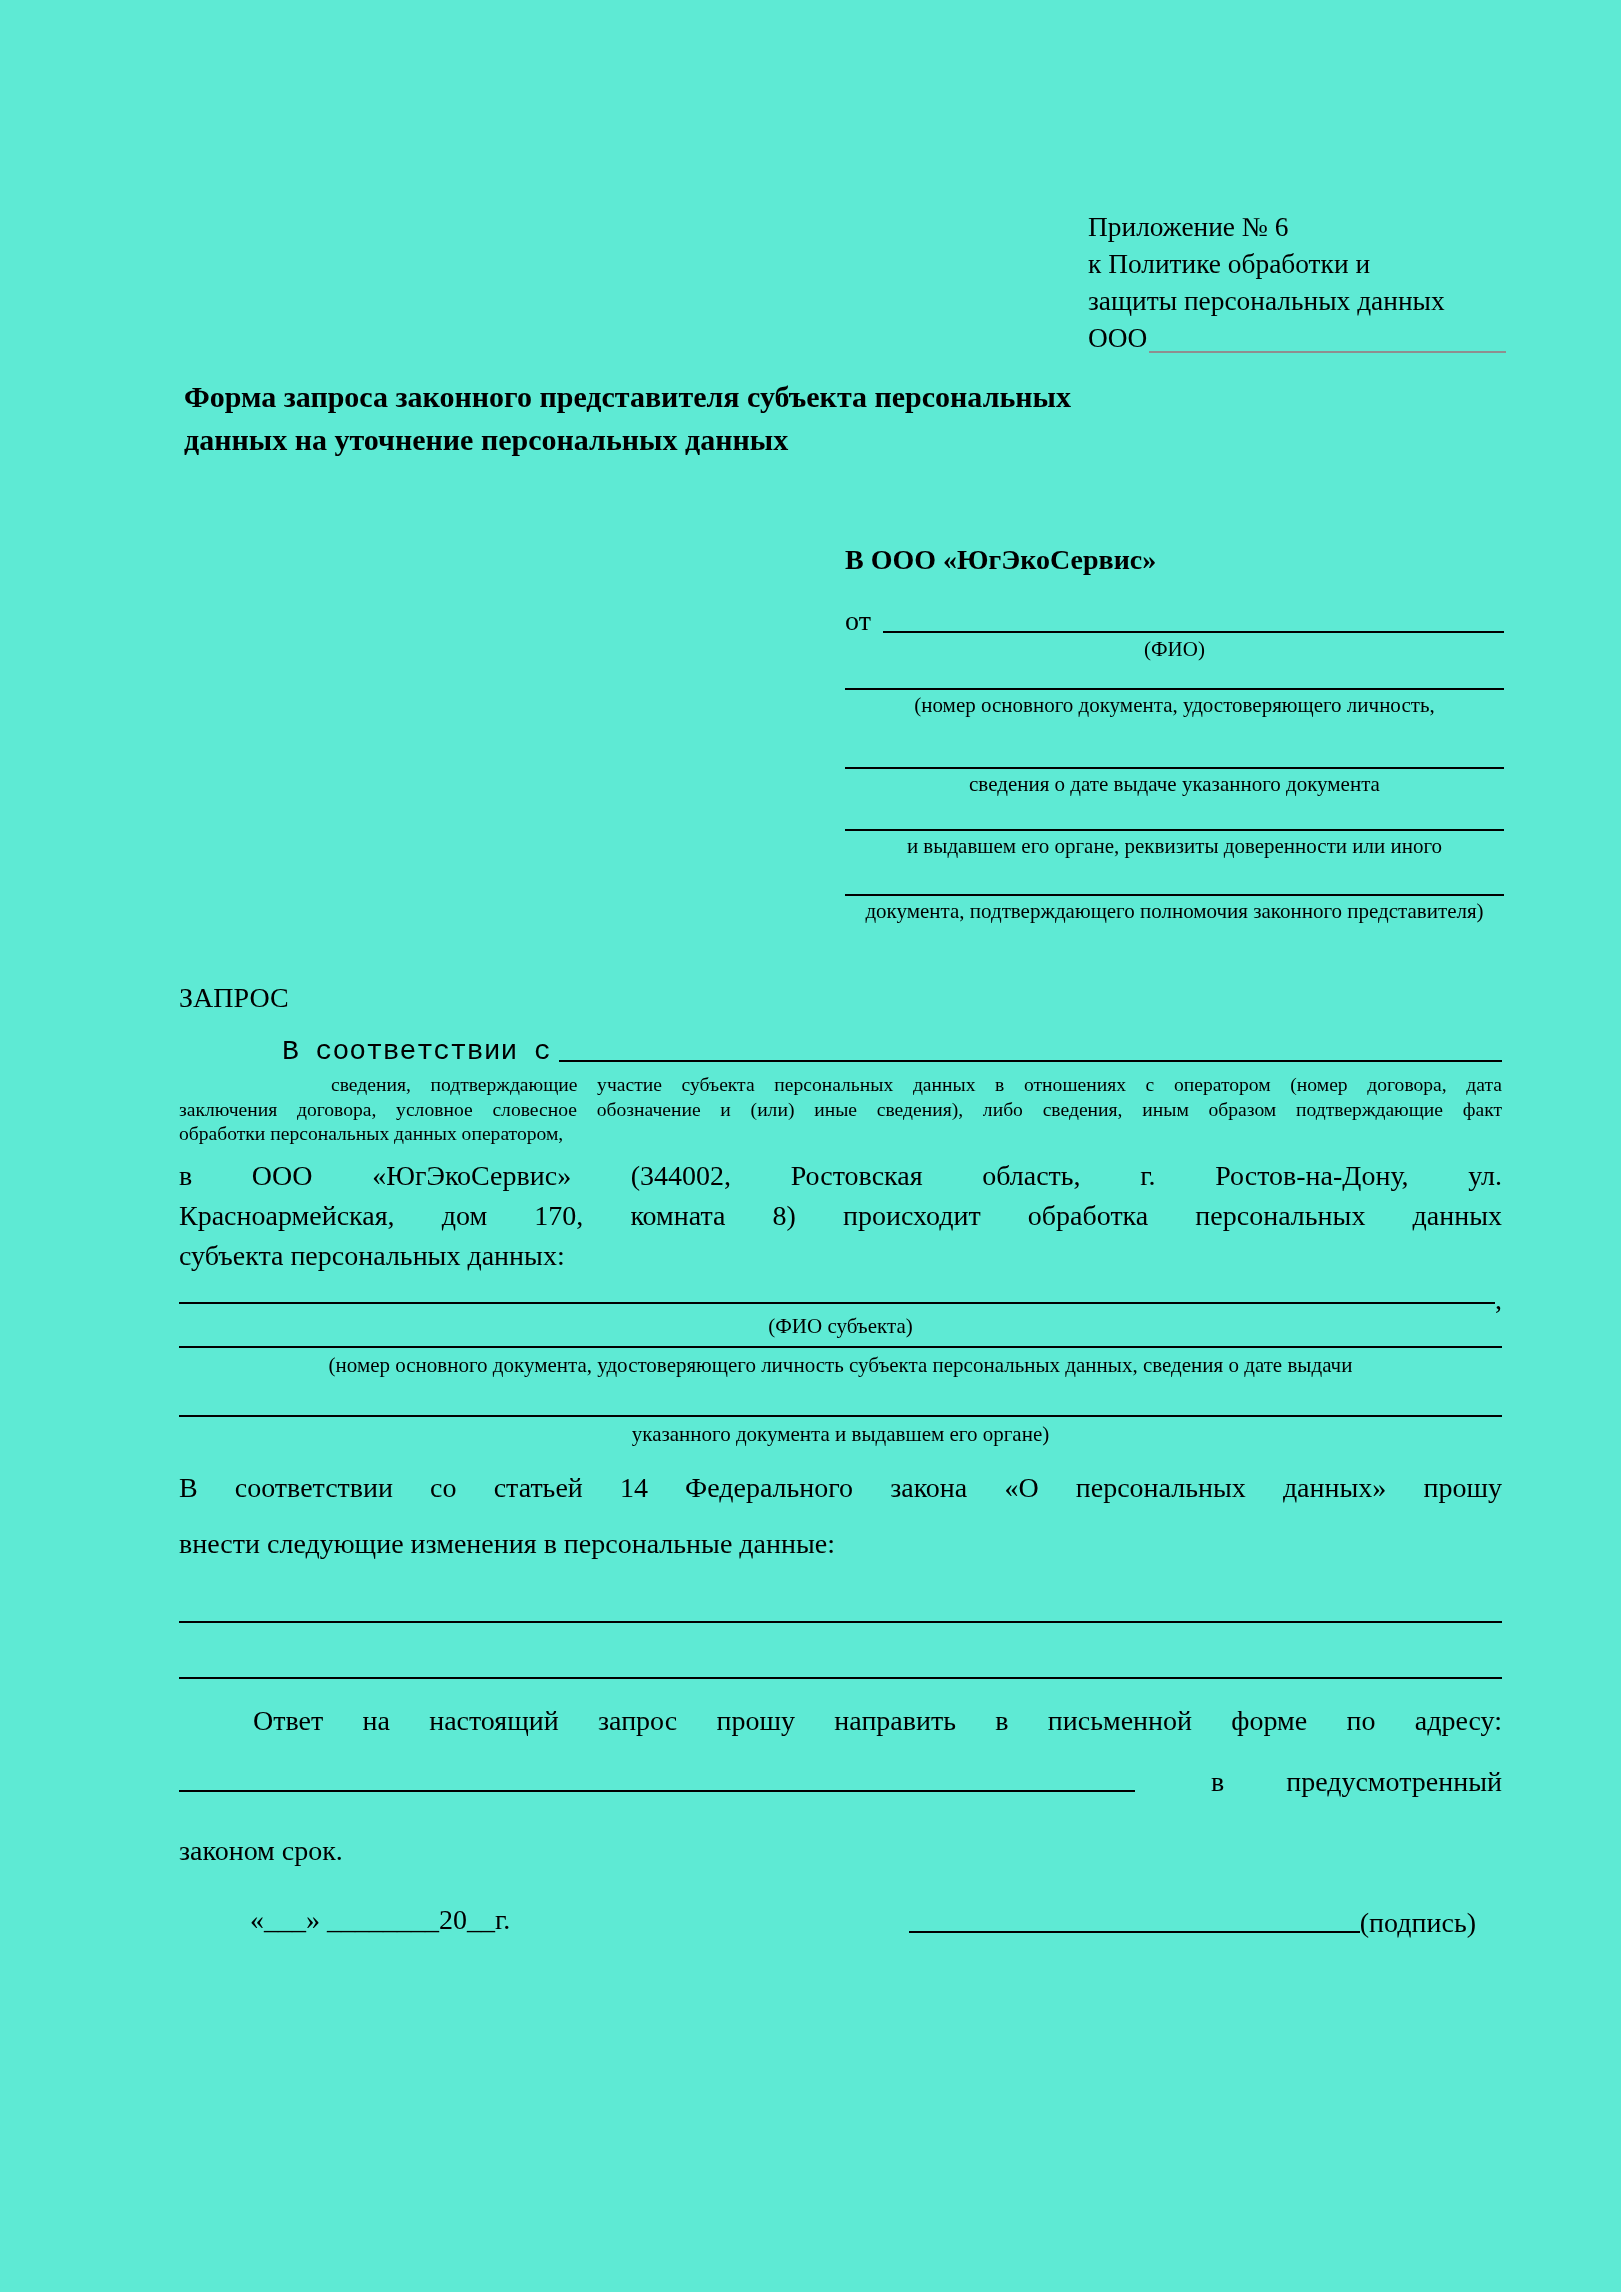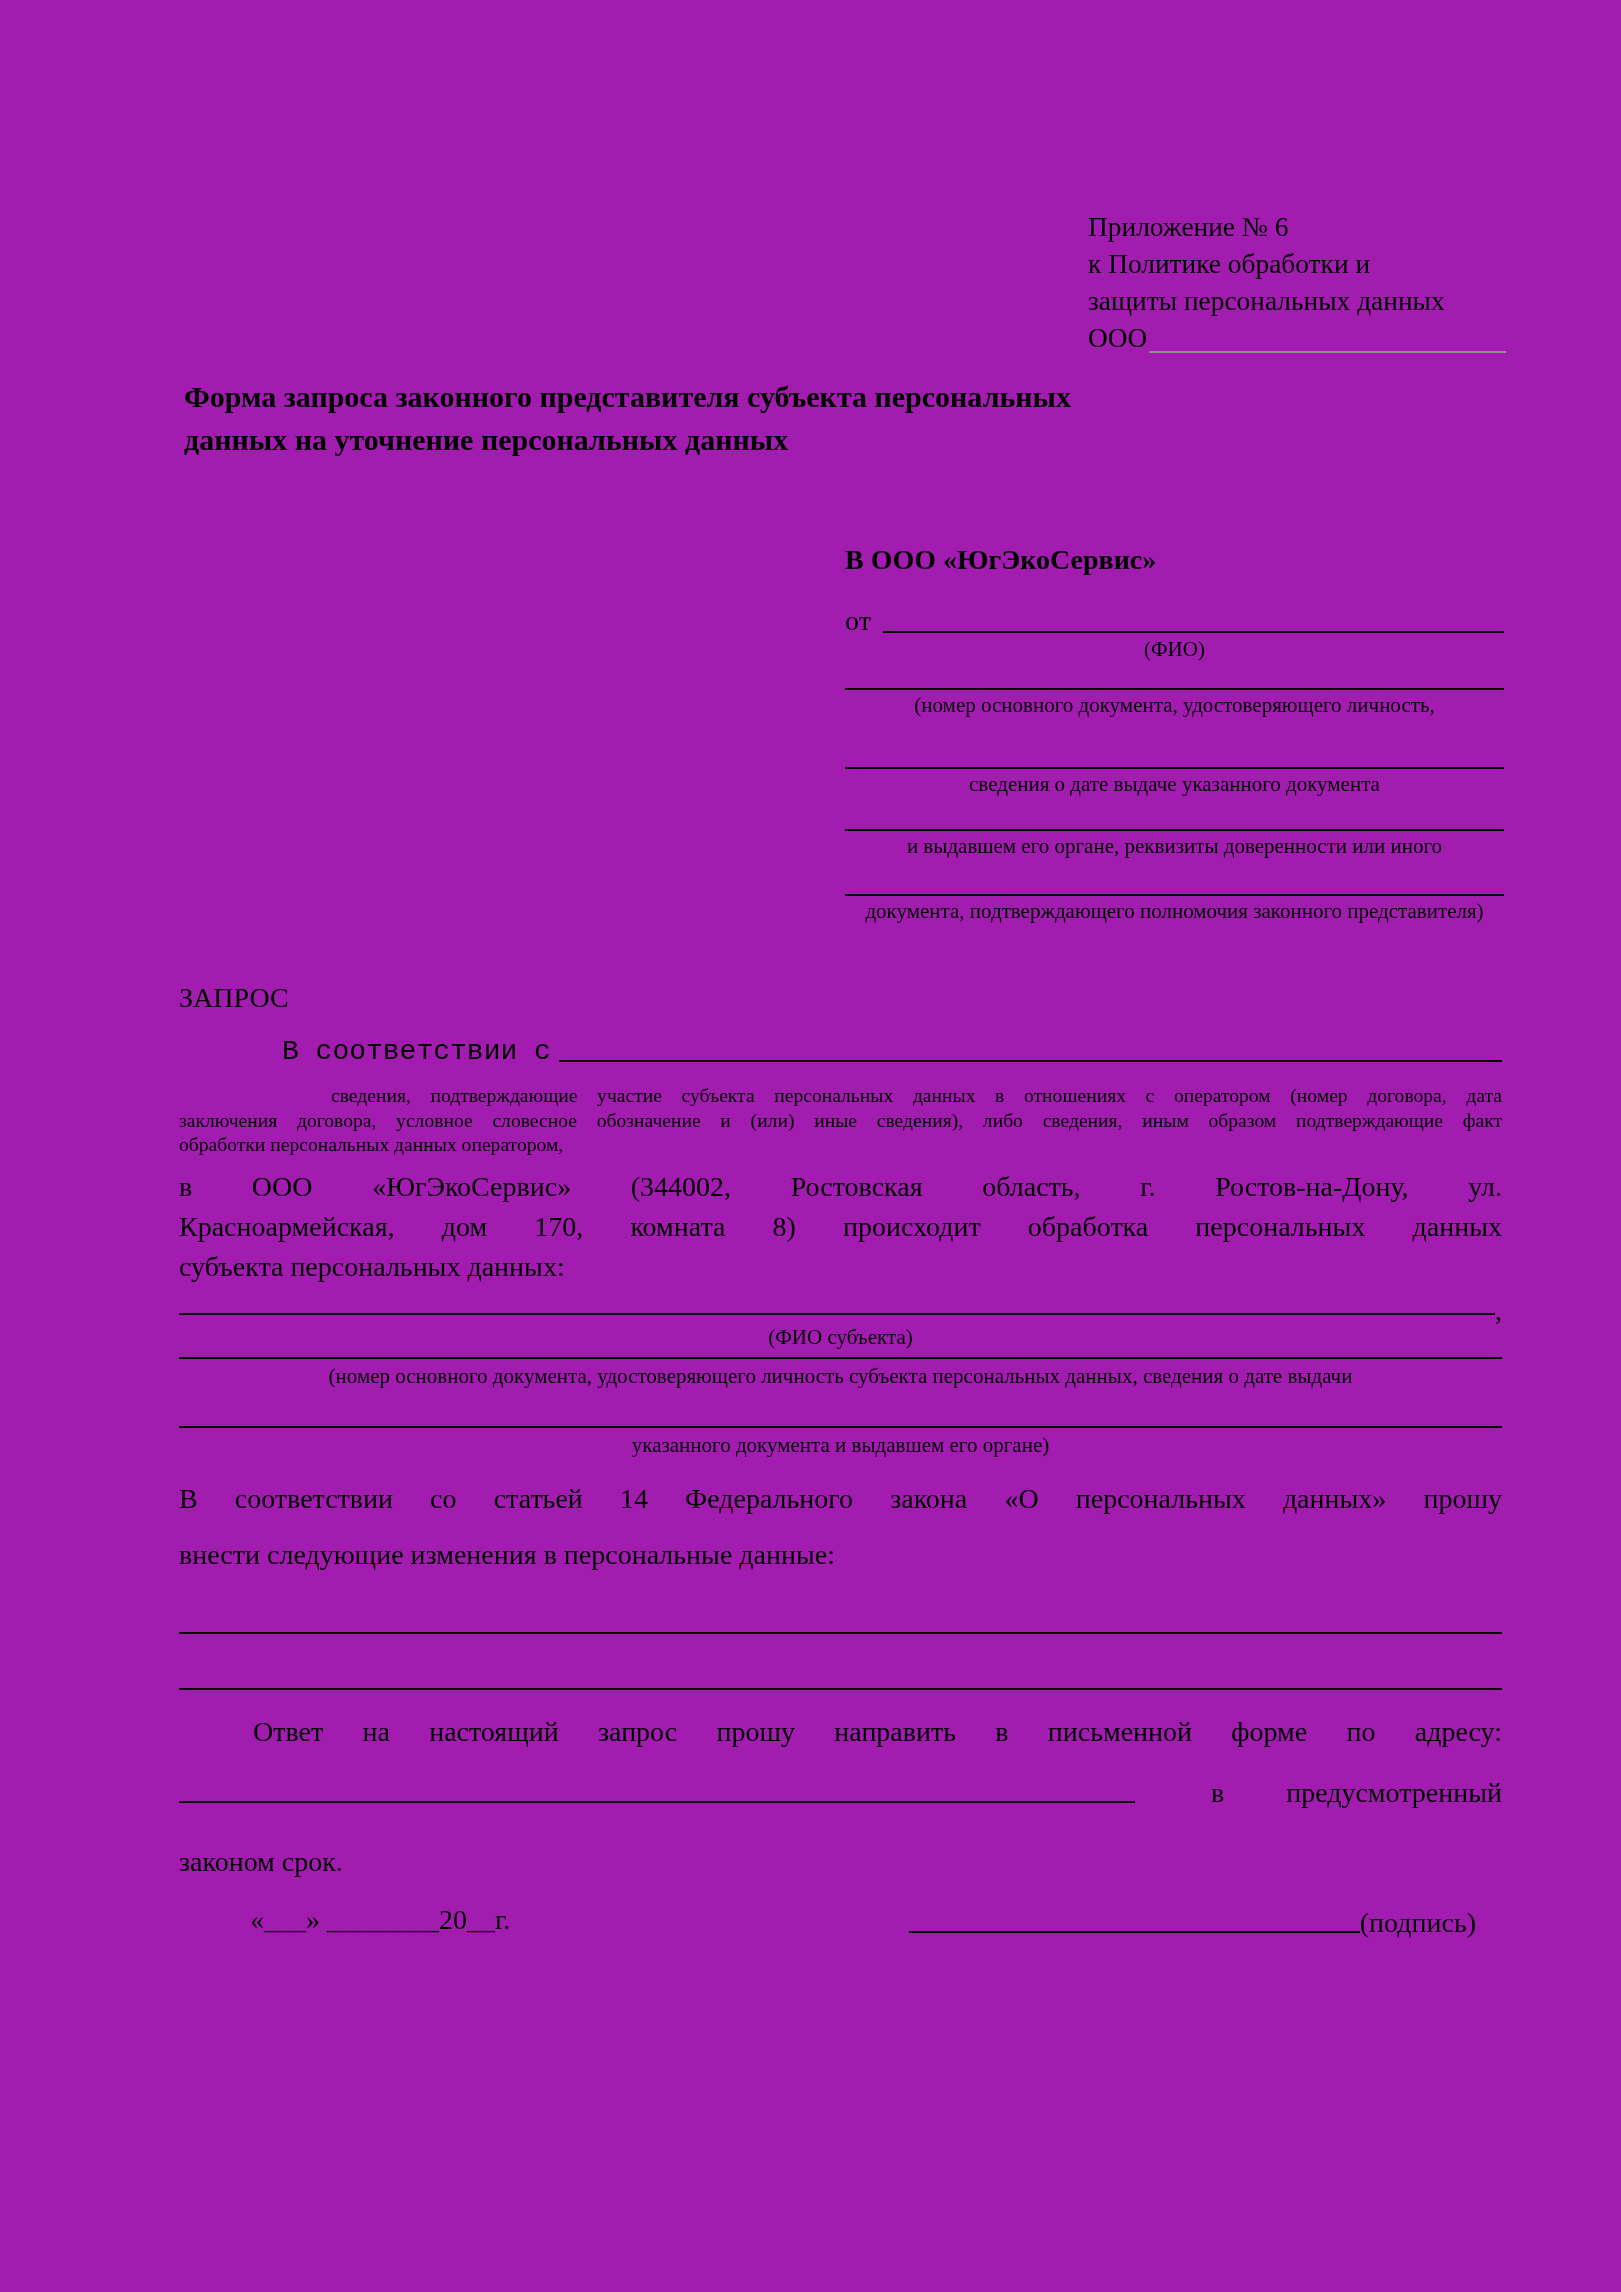--- a/index.html
+++ b/index.html
@@ -1,17 +1,17 @@
 <!DOCTYPE html>
 <html><head>
 <meta charset="utf-8">
 <style>
   html,body { margin:0; padding:0; background:#ffffff; }
   .page {
-    position:relative; width:1621px; height:2293px; background:#a21caf;
+    position:relative; width:1621px; height:2293px; background:#5eead4;
     font-family:"Liberation Serif","DejaVu Serif",serif; color:#000;
     overflow:hidden;
   }
   
   .appendix { position:absolute; left:1088px; top:209px; width:418px; font-size:27.4px; line-height:37px; }
   .ooo-row { display:flex; align-items:flex-end; }
   .ooo-blank { flex:1; height:0; border-bottom:2px solid #8f8f8f; margin-bottom:3.9px; margin-left:2px; }
   
   .title { position:absolute; left:184px; top:375px; width:1220px; 
            font-size:30px; font-weight:bold; line-height:43px; }
@@ -28,21 +28,21 @@
   .fio-cap { margin-bottom:27.4px; }
   .cap-g1 { margin-bottom:49px; }
   .cap-g2 { margin-bottom:33px; }
   .cap-g3 { margin-bottom:35px; }
   .addr .rule { margin-bottom:3.9px; }
   
   .main { position:absolute; left:179px; top:980px; width:1323px; font-size:28px; }
   .zapros { text-align:left; line-height:35px; margin-bottom:13px; }
   .intro-row { display:flex; align-items:flex-end; height:39px;font-family:Liberation Mono, monospace; }
   .intro-label { padding-left:103px; padding-right:7.8px; white-space:nowrap; }
-  .fineprint { font-size:19.6px; line-height:24.5px; margin-top:17px; }
+  .fineprint { font-size:19.6px; line-height:24.5px; margin-top:6px; }
   .fineprint .ind1 { text-indent:152px; }
   .jl { text-align:justify; text-align-last:justify; }
   .operator { line-height:40px; margin-top:9.8px; }
   .fio-row { display:flex; align-items:flex-end; height:33px; }
   .comma { line-height:19.6px; }
   .m-cap { margin-top:5.9px; }
   .rule-m1 { margin-top:7.8px; }
   .rule-m2 { margin-top:37px; }
   .law { line-height:56px; margin-top:13.7px; }
   .changes1 { margin-top:49px; }

